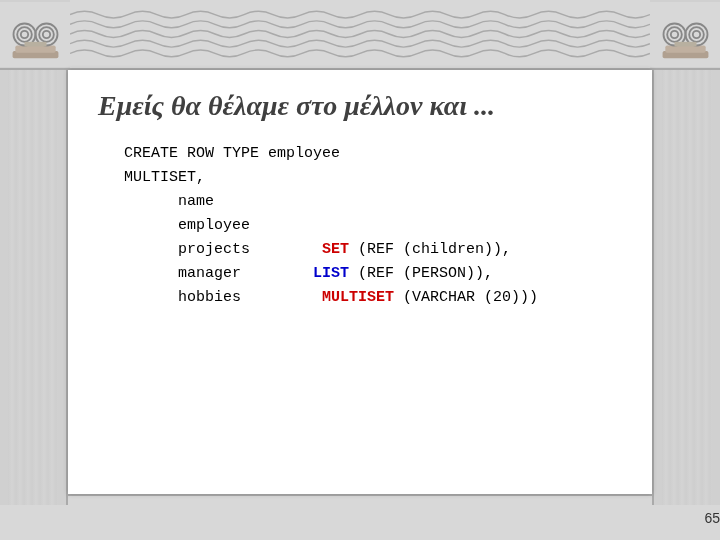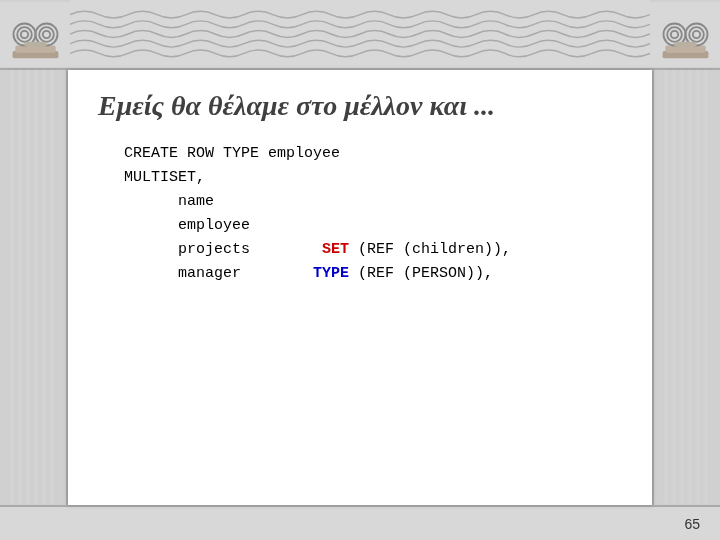--- a/index.html
+++ b/index.html
@@ -106,27 +106,26 @@
     }
 
     .kw-blue {
       color: #0000cc;
       font-weight: bold;
     }
 
     
     .bottom-border {
       width: 100%;
-      height: 35px;
+      height: 46px;
       background: #d8d8d8;
       display: flex;
       align-items: center;
       justify-content: flex-end;
       border-top: 2px solid #aaa;
-      padding-right: 20px;
     }
 
     .page-number {
       font-size: 14px;
       color: #333;
       font-family: Arial, sans-serif;
     }
 
     
     .left-pillar {
@@ -236,21 +235,24 @@
       <div class="code-line">
         <span>      name            </span>
       </div>
       <div class="code-line">
         <span>      employee         </span>
       </div>
       <div class="code-line">
         <span>      projects        </span><span class="kw-red">SET</span><span> (REF (children)),</span>
       </div>
       <div class="code-line">
-        <span>      manager        </span><span class="kw-blue">TYPE</span><span> (REF (PERSON)),</span>
+        <span>      manager        </span><span class="kw-blue">LIST</span><span> (REF (PERSON)),</span>
+      </div>
+      <div class="code-line">
+        <span>      hobbies         </span><span class="kw-red">MULTISET</span><span> (VARCHAR (20)))</span>
       </div>
     </div>
   </div>
 
   <div class="bottom-border">
     <span class="page-number">65</span>
   </div>
 
 </div>
 

